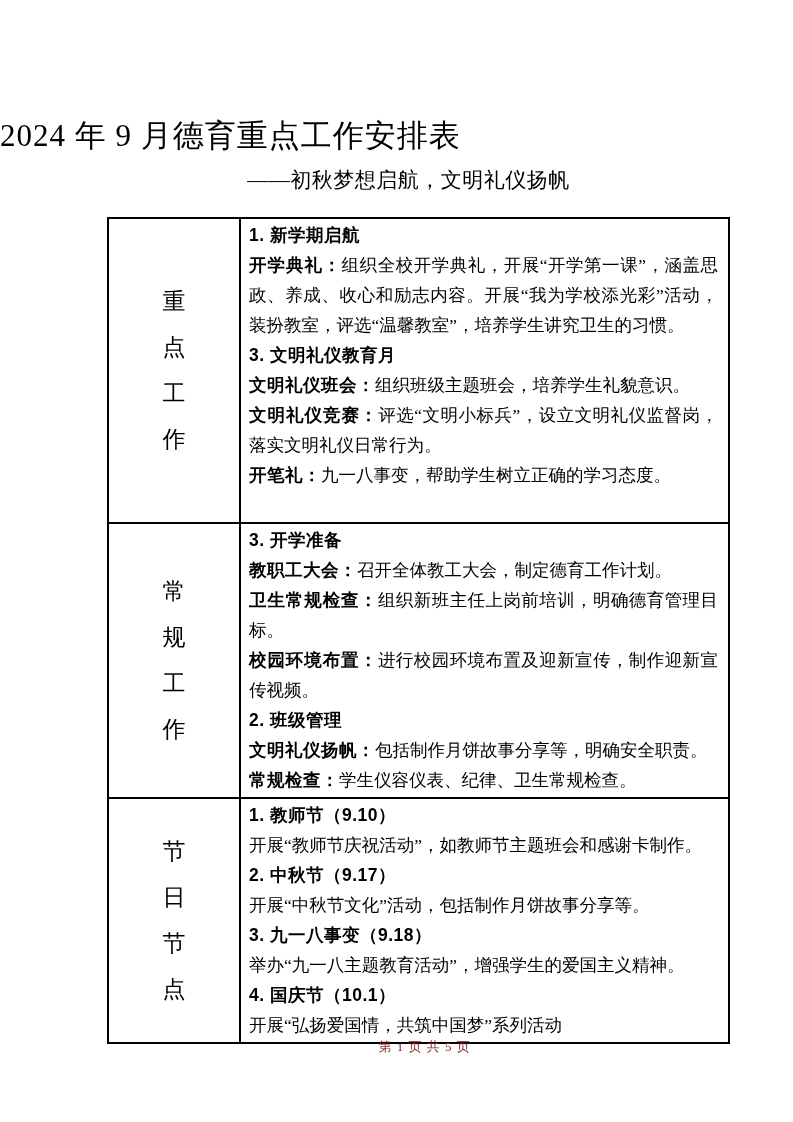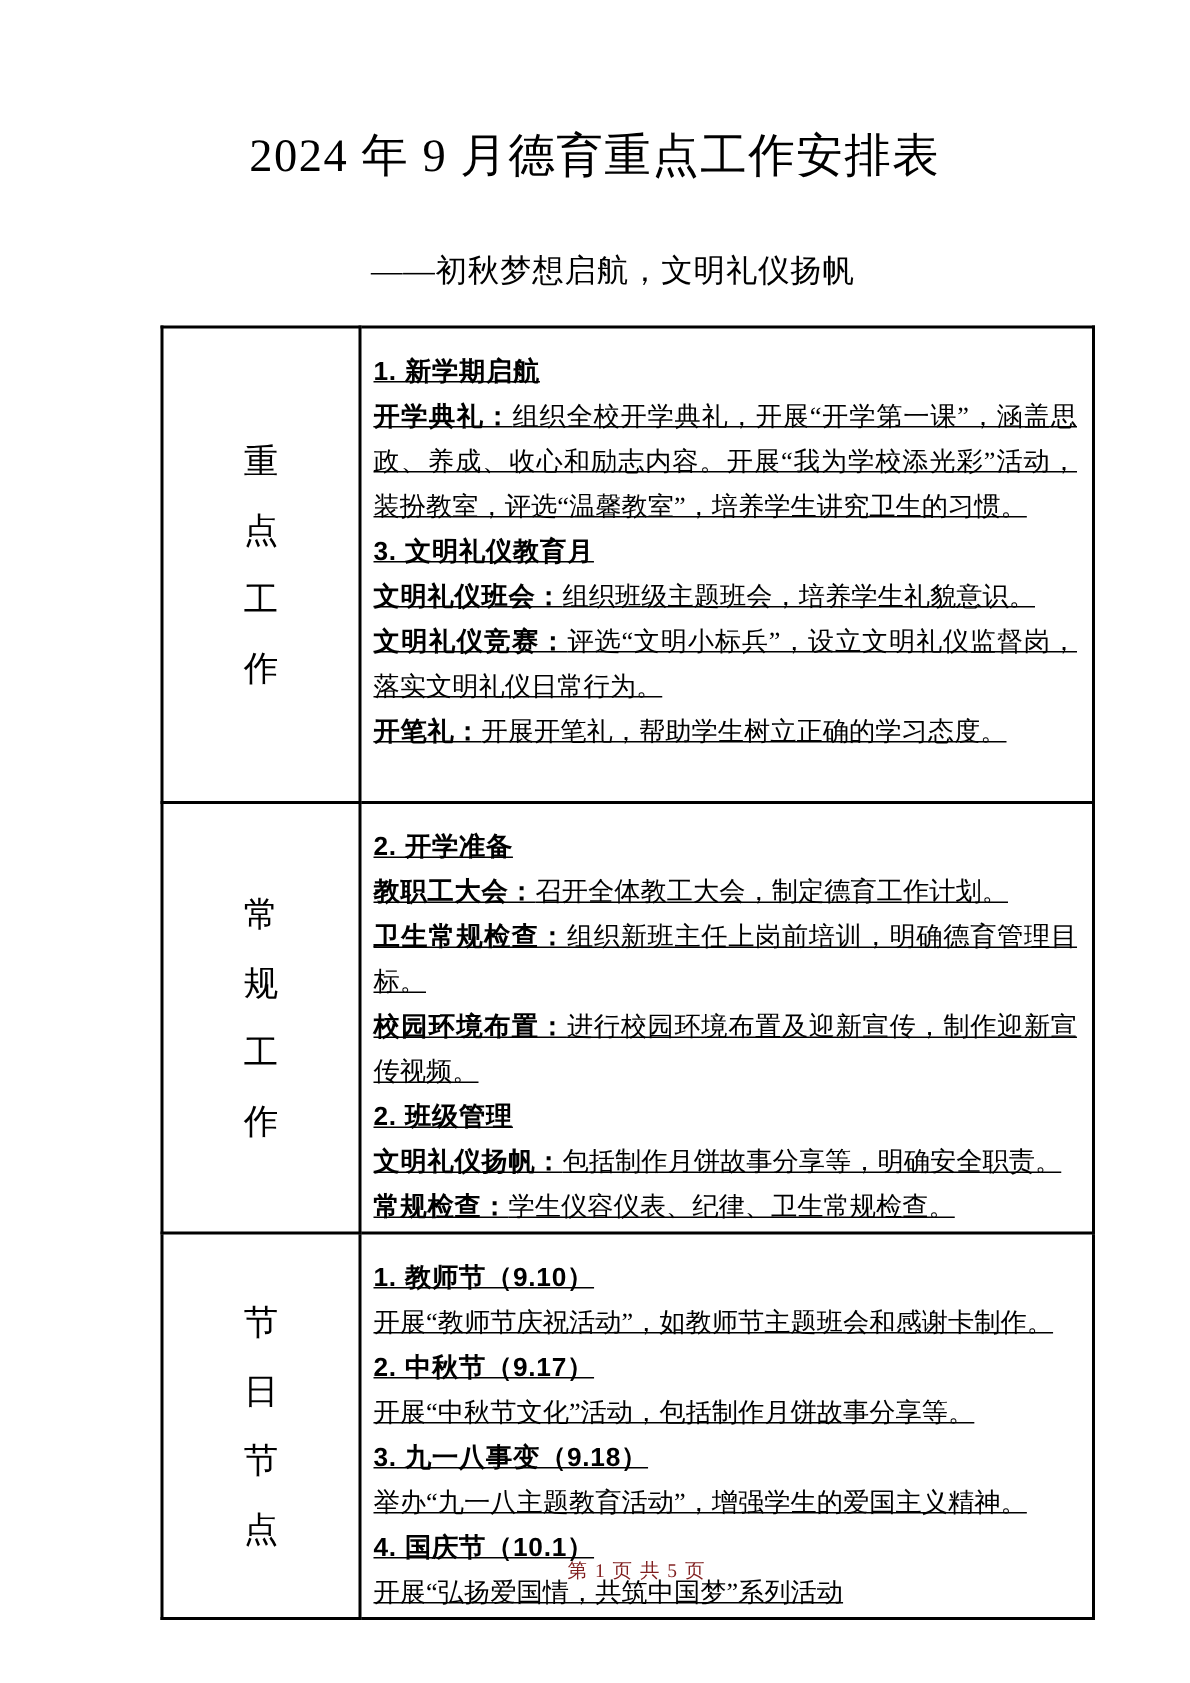--- a/index.html
+++ b/index.html
@@ -11,25 +11,24 @@
     position: relative;
     width: 793px;
     height: 1122px;
     background: #ffffff;
     color: #000000;
     font-family: "Liberation Serif", "DejaVu Serif", serif;
     overflow: hidden;
   }
   .doc-title {
     position: absolute;
-    top: 83px;
+    top: 115px;
     left: 0;
     width: 100%;
     margin: 0;
-    text-align: center;
     font-size: 31px;
     font-weight: 400;
     letter-spacing: 1px;
     white-space: nowrap;
   }
   .doc-subtitle {
     position: absolute;
     top: 166px;
     left: 0;
     width: 100%;
@@ -60,25 +59,24 @@
     display: flex;
     flex-direction: column;
     align-items: center;
     justify-content: center;
     gap: 21px;
     font-size: 23px;
     line-height: 25px;
   }
   td.content-cell {
     vertical-align: top;
-    padding: 13px 10px 2px 8px;
+    padding: 1px 10px 2px 8px;
     font-size: 17.5px;
     line-height: 30px;
     text-align: justify;
-    text-decoration: underline;
   }
   tr:nth-child(1) td.content-cell { height: 300px; }
   tr:nth-child(2) td.content-cell { height: 233px; }
   tr:nth-child(3) td.content-cell { height: 240px; }
   .content-cell p {
     margin: 0;
   }
   .item-heading, .item-lead {
     font-weight: 700;
     font-family: "Liberation Sans", "DejaVu Sans", sans-serif;
@@ -113,34 +111,34 @@
               <div class="label-char">工</div>
               <div class="label-char">作</div>
             </div>
           </td>
           <td class="content-cell">
             <p class="item-heading">1. 新学期启航</p>
             <p class="item-para"><span class="item-lead">开学典礼：</span><span>组织全校开学典礼，开展“开学第一课”，涵盖思政、养成、收心和励志内容。开展“我为学校添光彩”活动，装扮教室，评选“温馨教室”，培养学生讲究卫生的习惯。</span></p>
             <p class="item-heading">3. 文明礼仪教育月</p>
             <p class="item-para"><span class="item-lead">文明礼仪班会：</span><span>组织班级主题班会，培养学生礼貌意识。</span></p>
             <p class="item-para"><span class="item-lead">文明礼仪竞赛：</span><span>评选“文明小标兵”，设立文明礼仪监督岗，落实文明礼仪日常行为。</span></p>
-            <p class="item-para"><span class="item-lead">开笔礼：</span><span>开展开笔礼，帮助学生树立正确的学习态度。</span></p>
+            <p class="item-para"><span class="item-lead">开笔礼：</span><span>九一八事变，帮助学生树立正确的学习态度。</span></p>
           </td>
         </tr>
         <tr>
           <td class="label-cell">
             <div class="label-stack">
               <div class="label-char">常</div>
               <div class="label-char">规</div>
               <div class="label-char">工</div>
               <div class="label-char">作</div>
             </div>
           </td>
           <td class="content-cell">
-            <p class="item-heading">2. 开学准备</p>
+            <p class="item-heading">3. 开学准备</p>
             <p class="item-para"><span class="item-lead">教职工大会：</span><span>召开全体教工大会，制定德育工作计划。</span></p>
             <p class="item-para"><span class="item-lead">卫生常规检查：</span><span>组织新班主任上岗前培训，明确德育管理目标。</span></p>
             <p class="item-para"><span class="item-lead">校园环境布置：</span><span>进行校园环境布置及迎新宣传，制作迎新宣传视频。</span></p>
             <p class="item-heading">2. 班级管理</p>
             <p class="item-para"><span class="item-lead">文明礼仪扬帆：</span><span>包括制作月饼故事分享等，明确安全职责。</span></p>
             <p class="item-para"><span class="item-lead">常规检查：</span><span>学生仪容仪表、纪律、卫生常规检查。</span></p>
           </td>
         </tr>
         <tr>
           <td class="label-cell">

